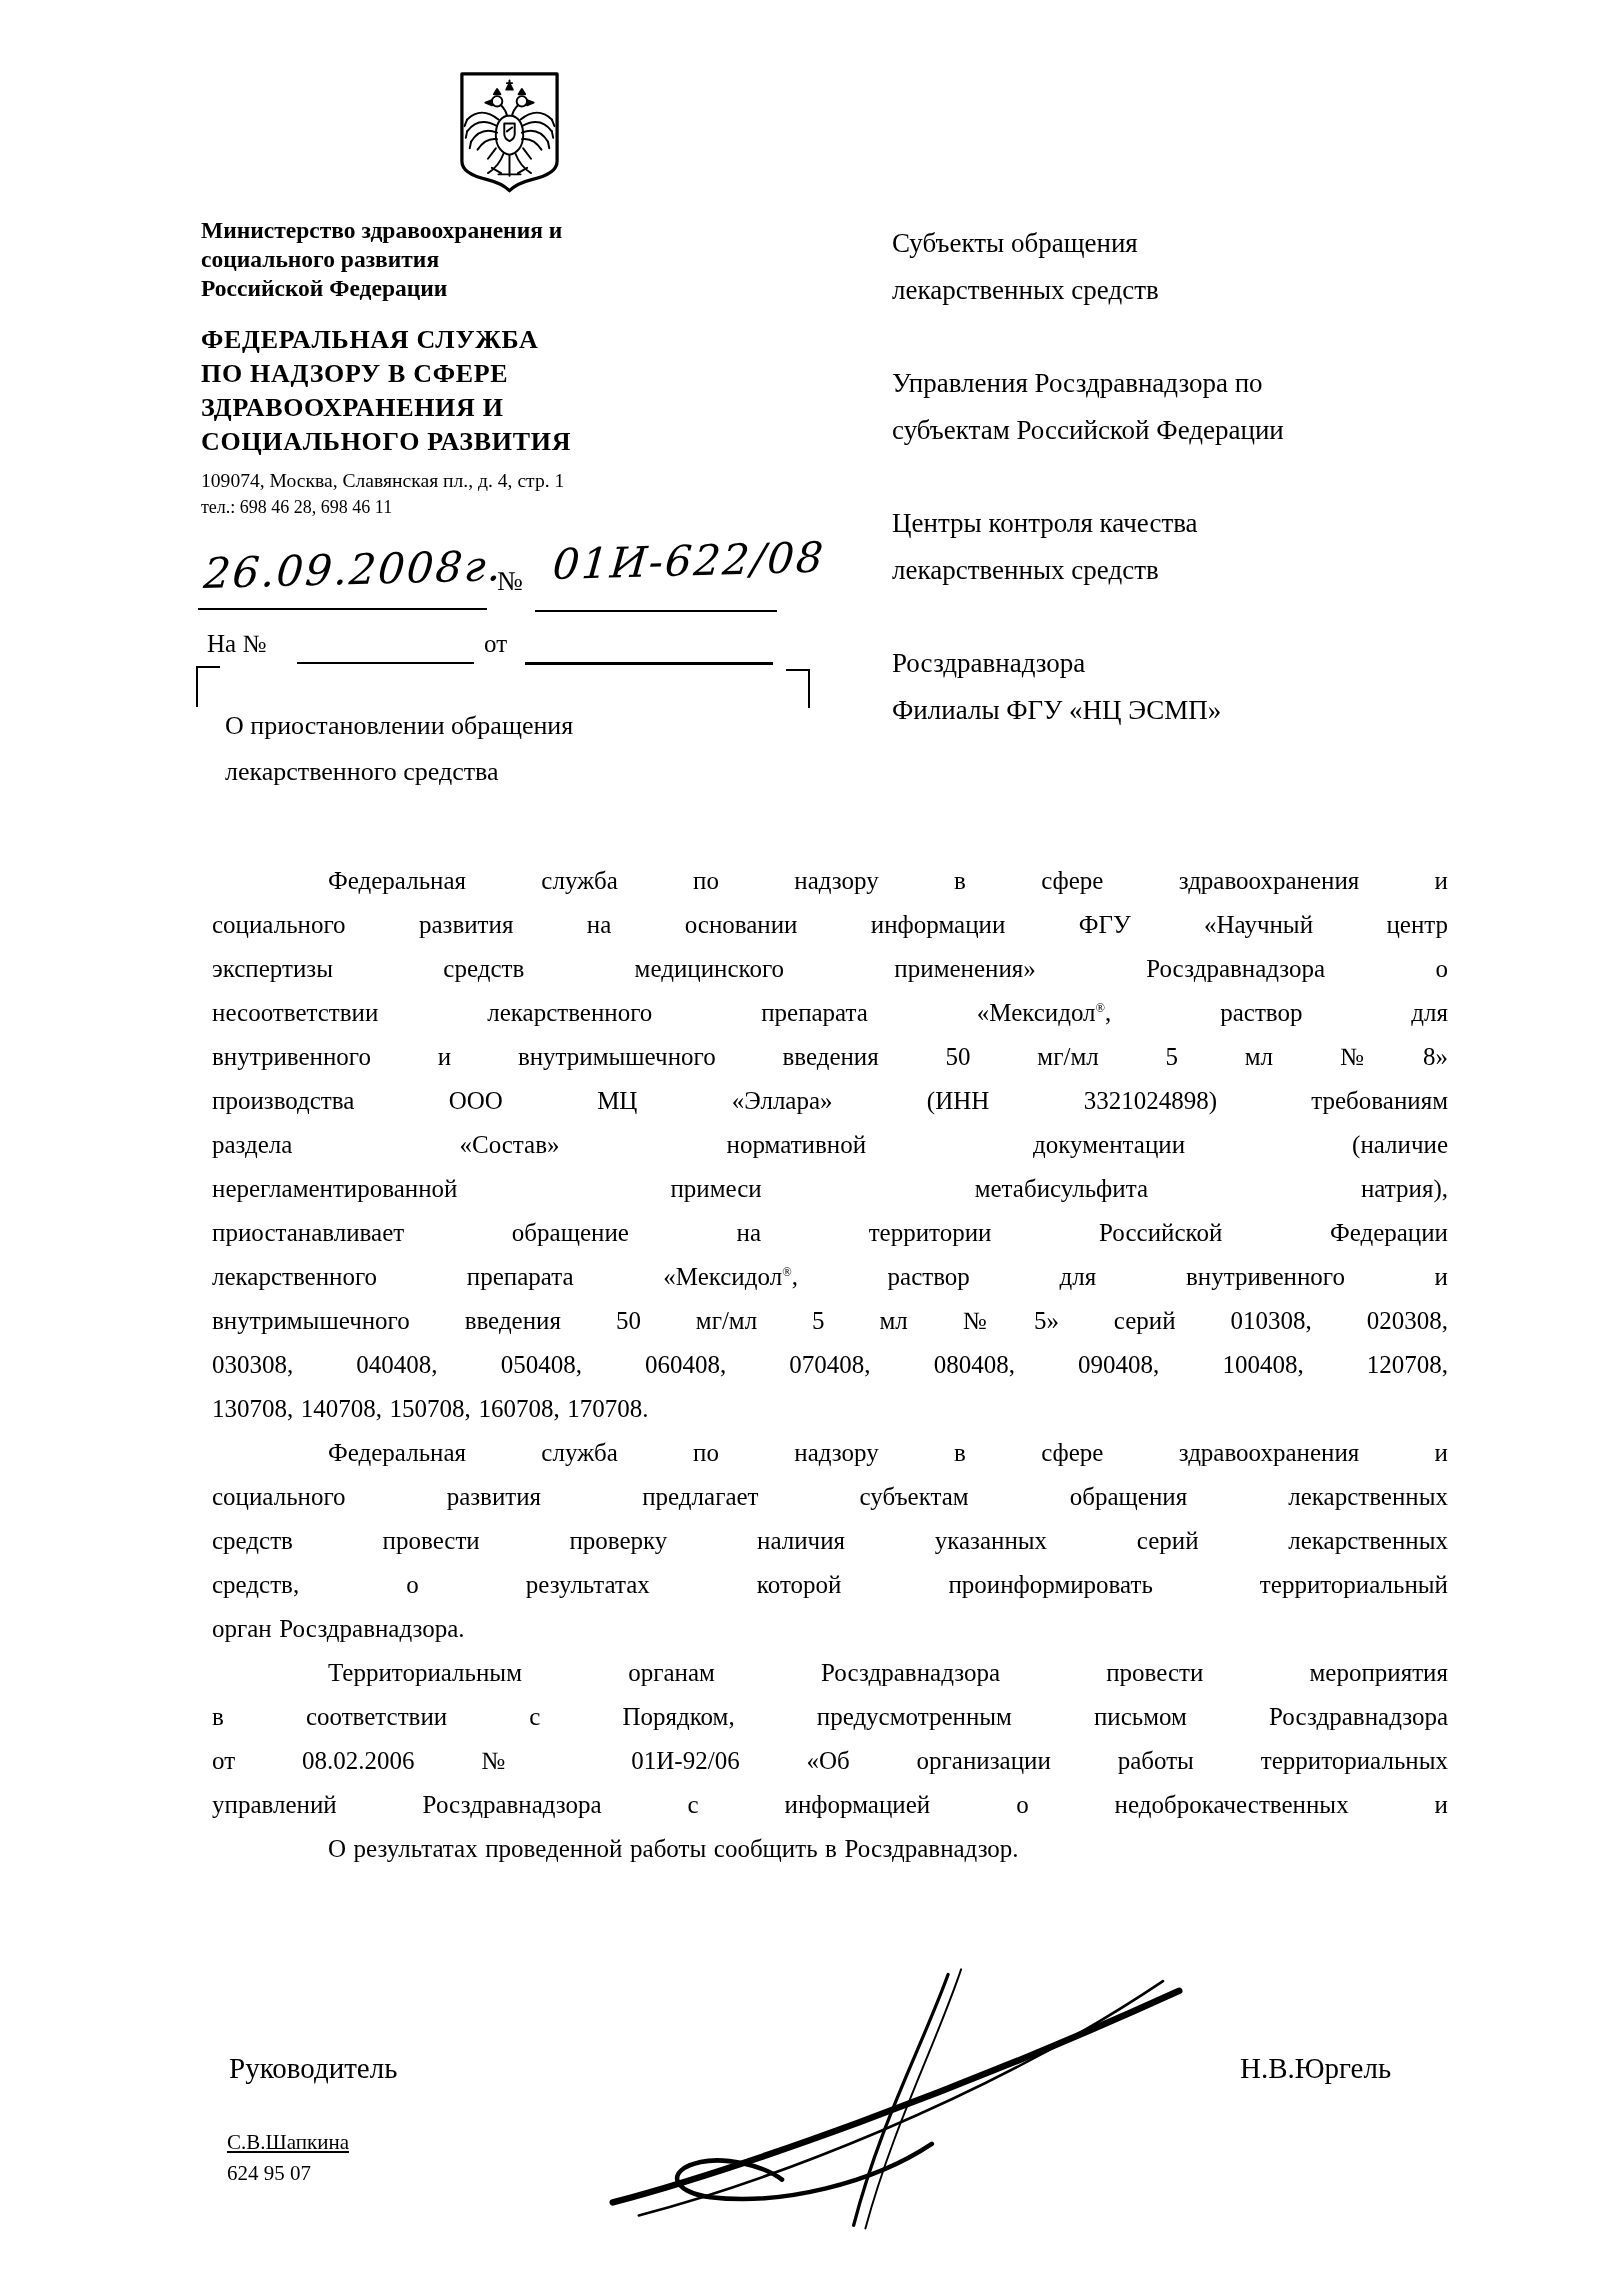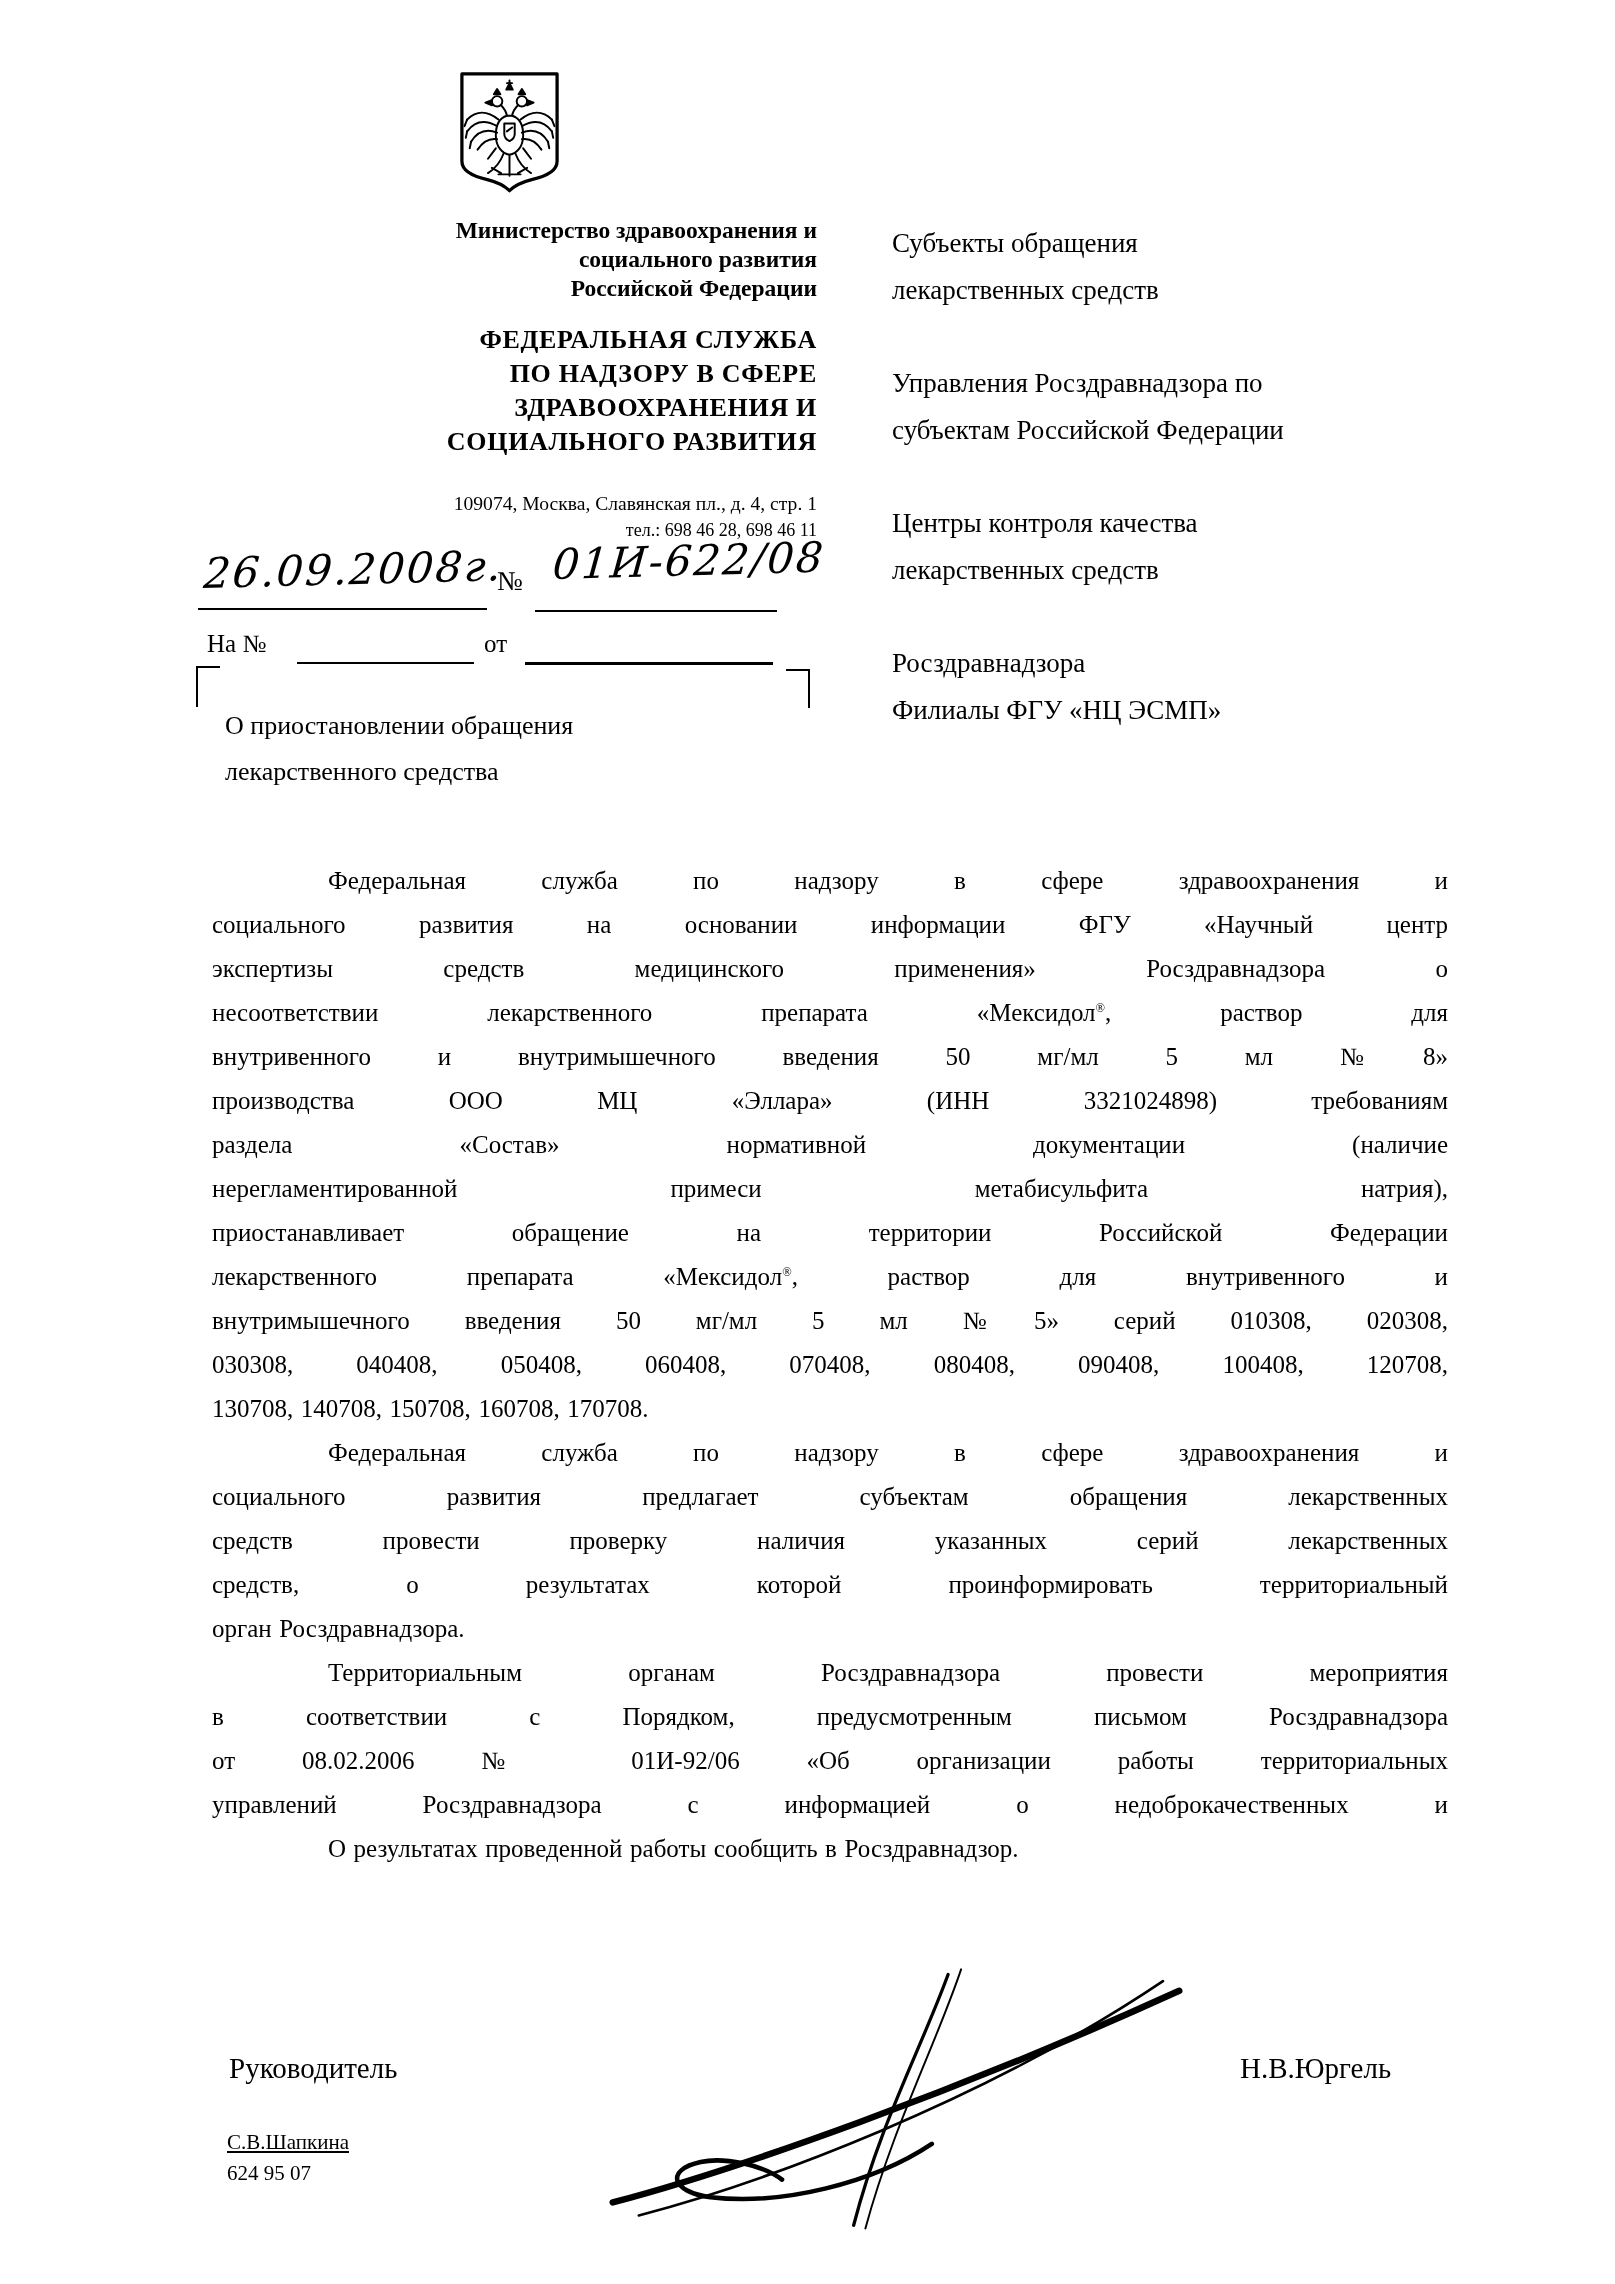--- a/index.html
+++ b/index.html
@@ -10,26 +10,26 @@
     color:#000;
     font-family:"Liberation Serif","DejaVu Serif",serif;
     overflow:hidden;
   }
   .abs{position:absolute;}
   .ln{display:block;}
 
   
   .lh-left{
     position:absolute;left:201px;top:70px;width:616px;
-    text-align:right;
+    text-align:left;
   }
   .emblem{display:block;margin:0 auto;width:103px;height:124px;}
   .ministry{margin-top:22px;font-weight:bold;font-size:23.5px;line-height:29px;}
   .service{margin-top:19.6px;font-weight:bold;font-size:26px;line-height:34px;letter-spacing:0.7px;}
-  .addr{margin-top:32px;font-size:19.6px;line-height:26px;}
+  .addr{margin-top:9px;font-size:19.6px;line-height:26px;}
   .phone{margin-top:0;font-size:18px;line-height:26px;}
 
   
   .hw{
     font-family:"DejaVu Serif","Liberation Serif",serif;
     font-style:italic;font-size:42px;letter-spacing:2px;
     transform:rotate(-1.5deg) skewX(-6deg);transform-origin:left bottom;
     white-space:nowrap;
   }
   .hw-date{left:202px;top:549px;}

